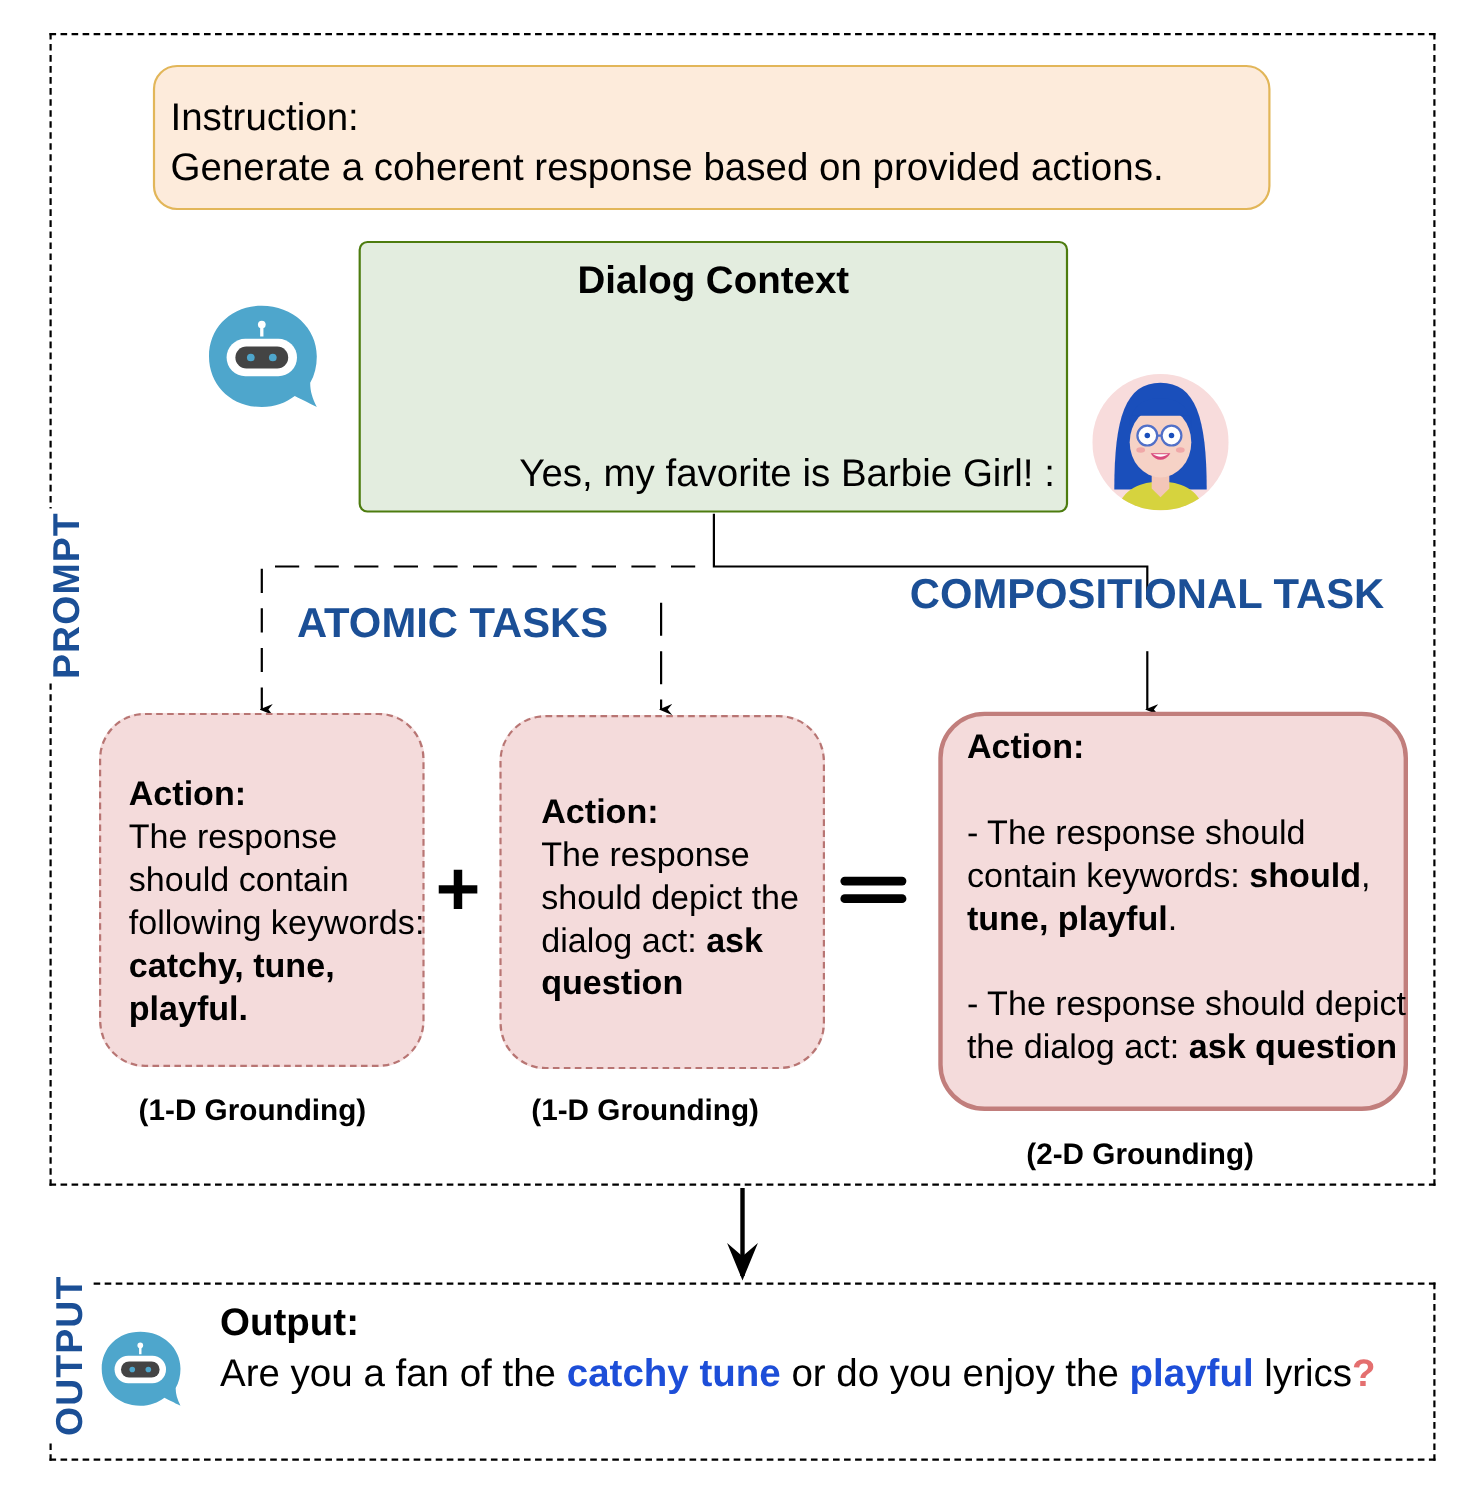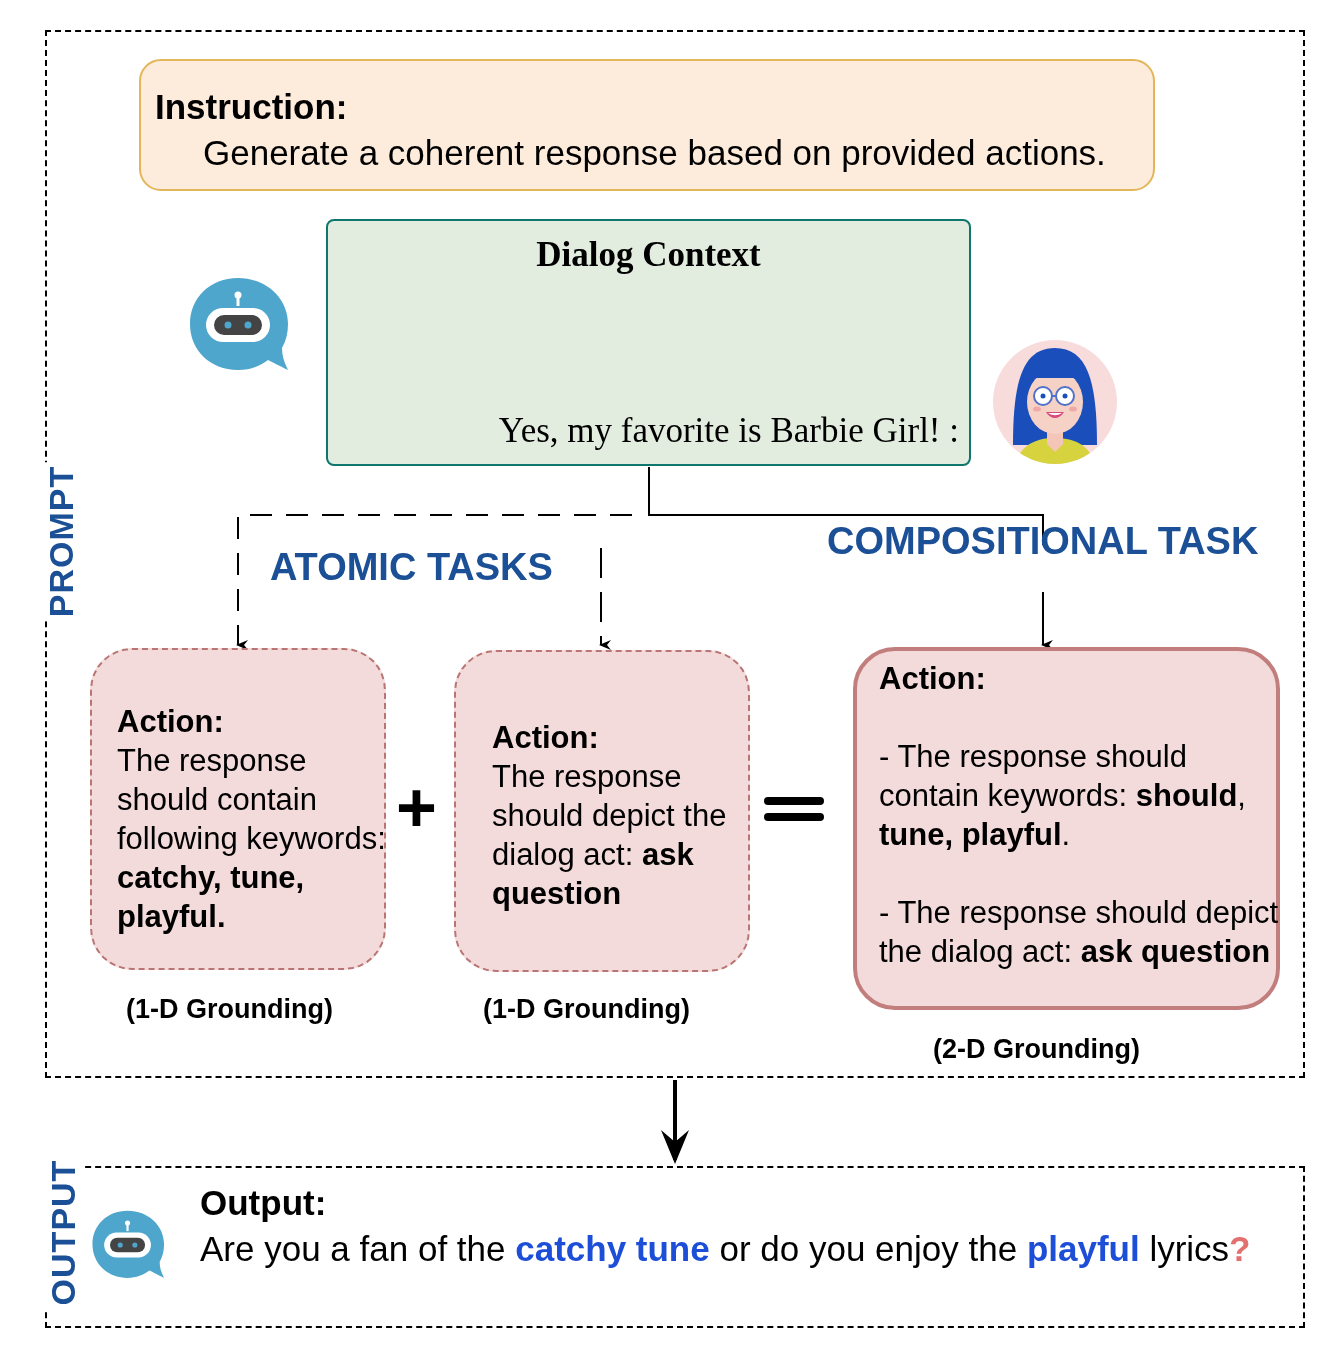--- a/index.html
+++ b/index.html
@@ -13,25 +13,25 @@
   #output-frame { left:45px; top:1166px; width:1260px; height:162px;
     border:2px dashed #000; box-sizing:border-box; }
 
   .side-label { color:#1b4f96; font-weight:bold; font-size:34px; letter-spacing:1px;
     transform:rotate(-90deg); transform-origin:center center; white-space:nowrap;
     background:#fff; padding:0 4px; }
 
   #instruction-box { left:139px; top:59px; width:1016px; height:132px;
     background:#fdebdb; border:2px solid #e2b659; border-radius:22px; box-sizing:border-box;
     padding:24px 14px; }
-  #instruction-box .title { font-weight:bold; font-size:35px; line-height:44px; }
-  #instruction-box .body { font-size:35px; line-height:48px;margin-left:48px; }
+  #instruction-box .title { font-weight:normal; font-size:35px; line-height:44px; }
+  #instruction-box .body { font-size:35px; line-height:48px; }
 
   #dialog-box { left:326px; top:219px; width:645px; height:247px;
-    background:#e3eddf; border:2px solid #0f766e; border-radius:8px; box-sizing:border-box;font-family:Liberation Serif, serif; }
+    background:#e3eddf; border:2px solid #4d7c0f; border-radius:8px; box-sizing:border-box; }
   #dialog-title { left:0; top:14px; width:100%; text-align:center; font-weight:bold; font-size:35px; }
   #dialog-line1 { left:16px; top:100px; font-size:35px; }
   #dialog-line2 { right:10px; top:190px; font-size:35px; }
 
   .avatar-svg { position:absolute; }
 
   .section-title { color:#1b4f96; font-weight:bold; font-size:38px; white-space:nowrap; }
 
   .action-box { background:#f4dbdb; border-radius:42px; box-sizing:border-box; }
   .dashed-box { border:2.5px dashed #b87573; }

